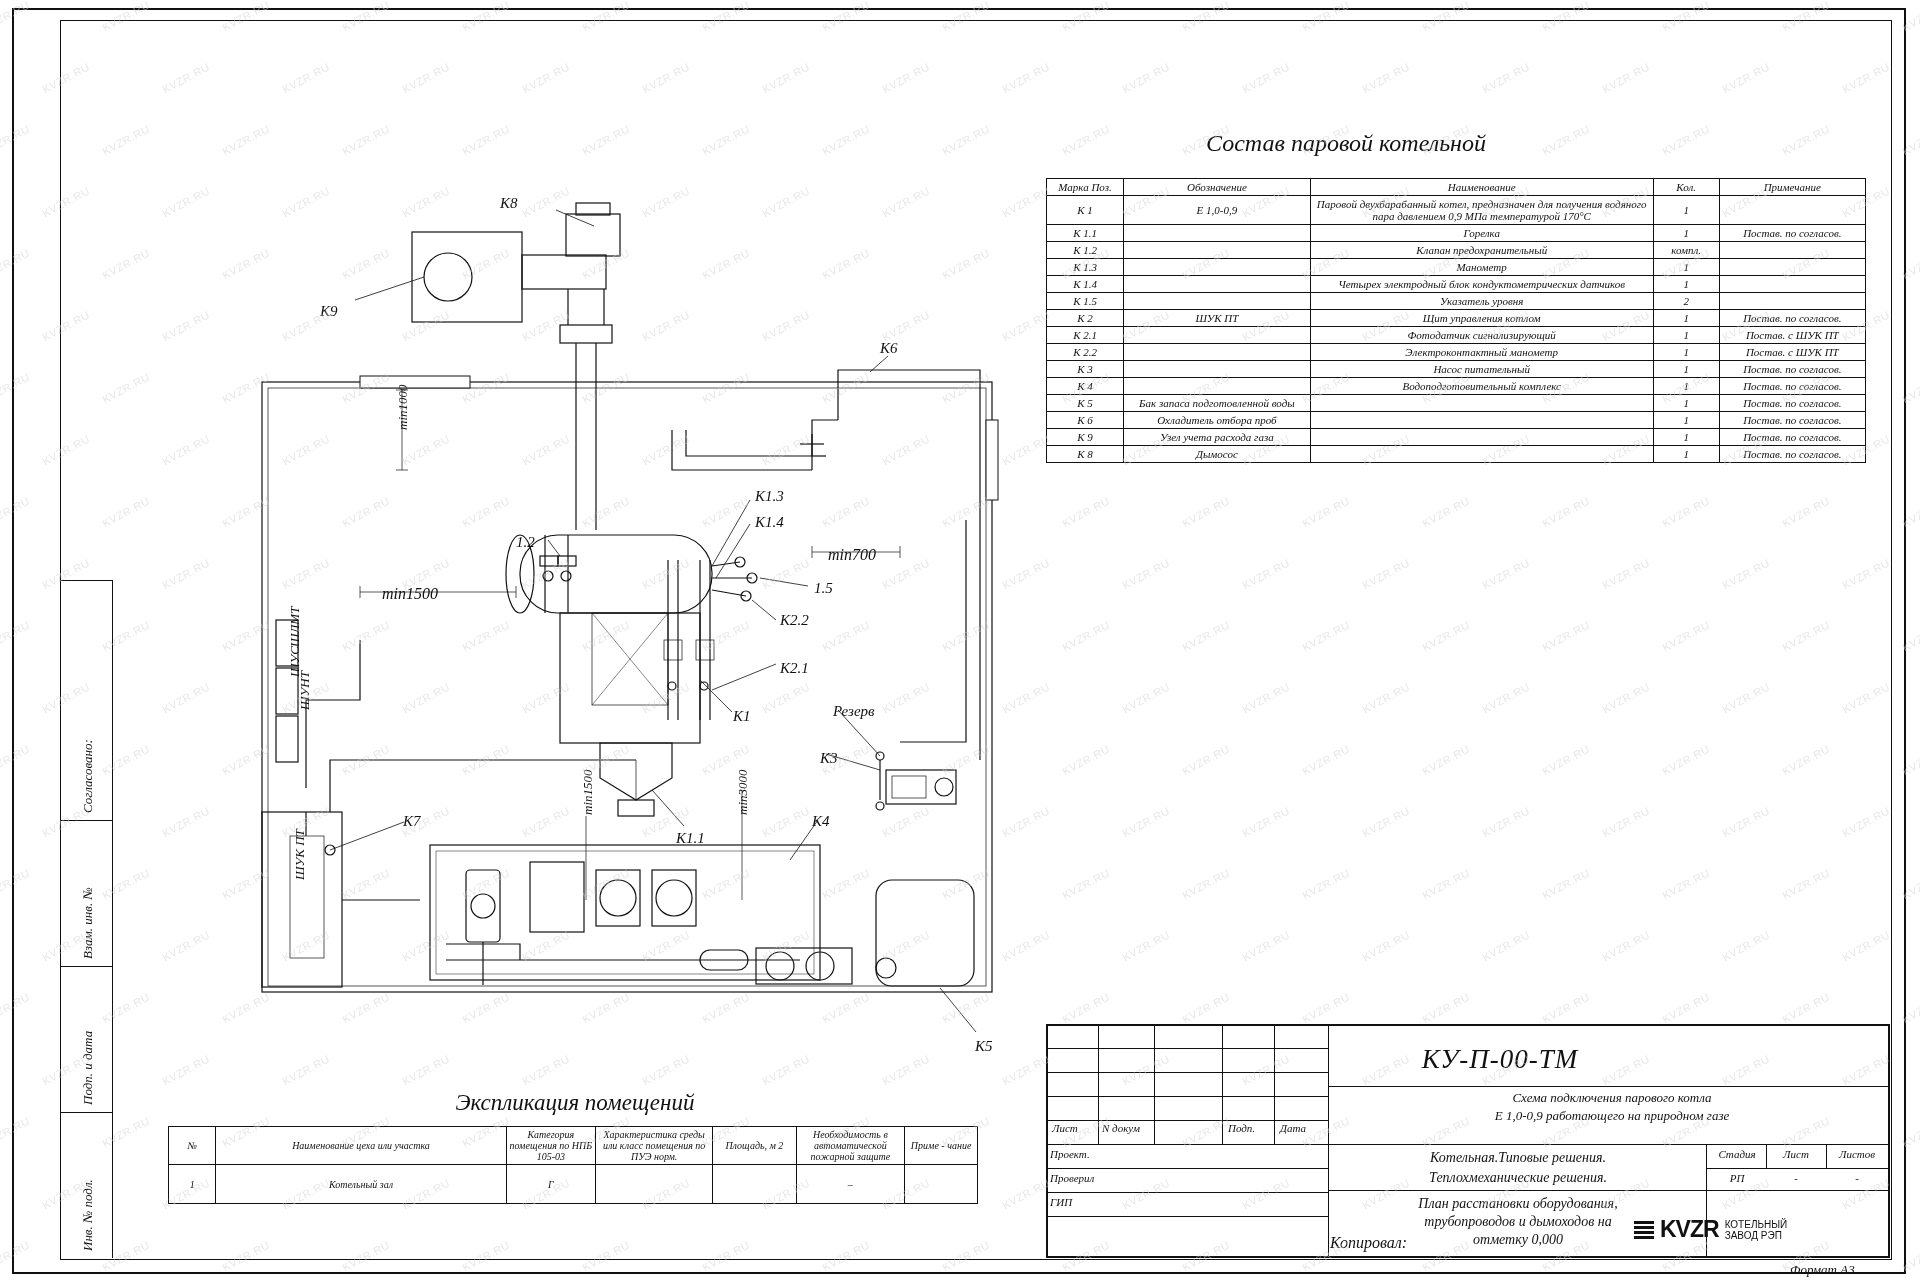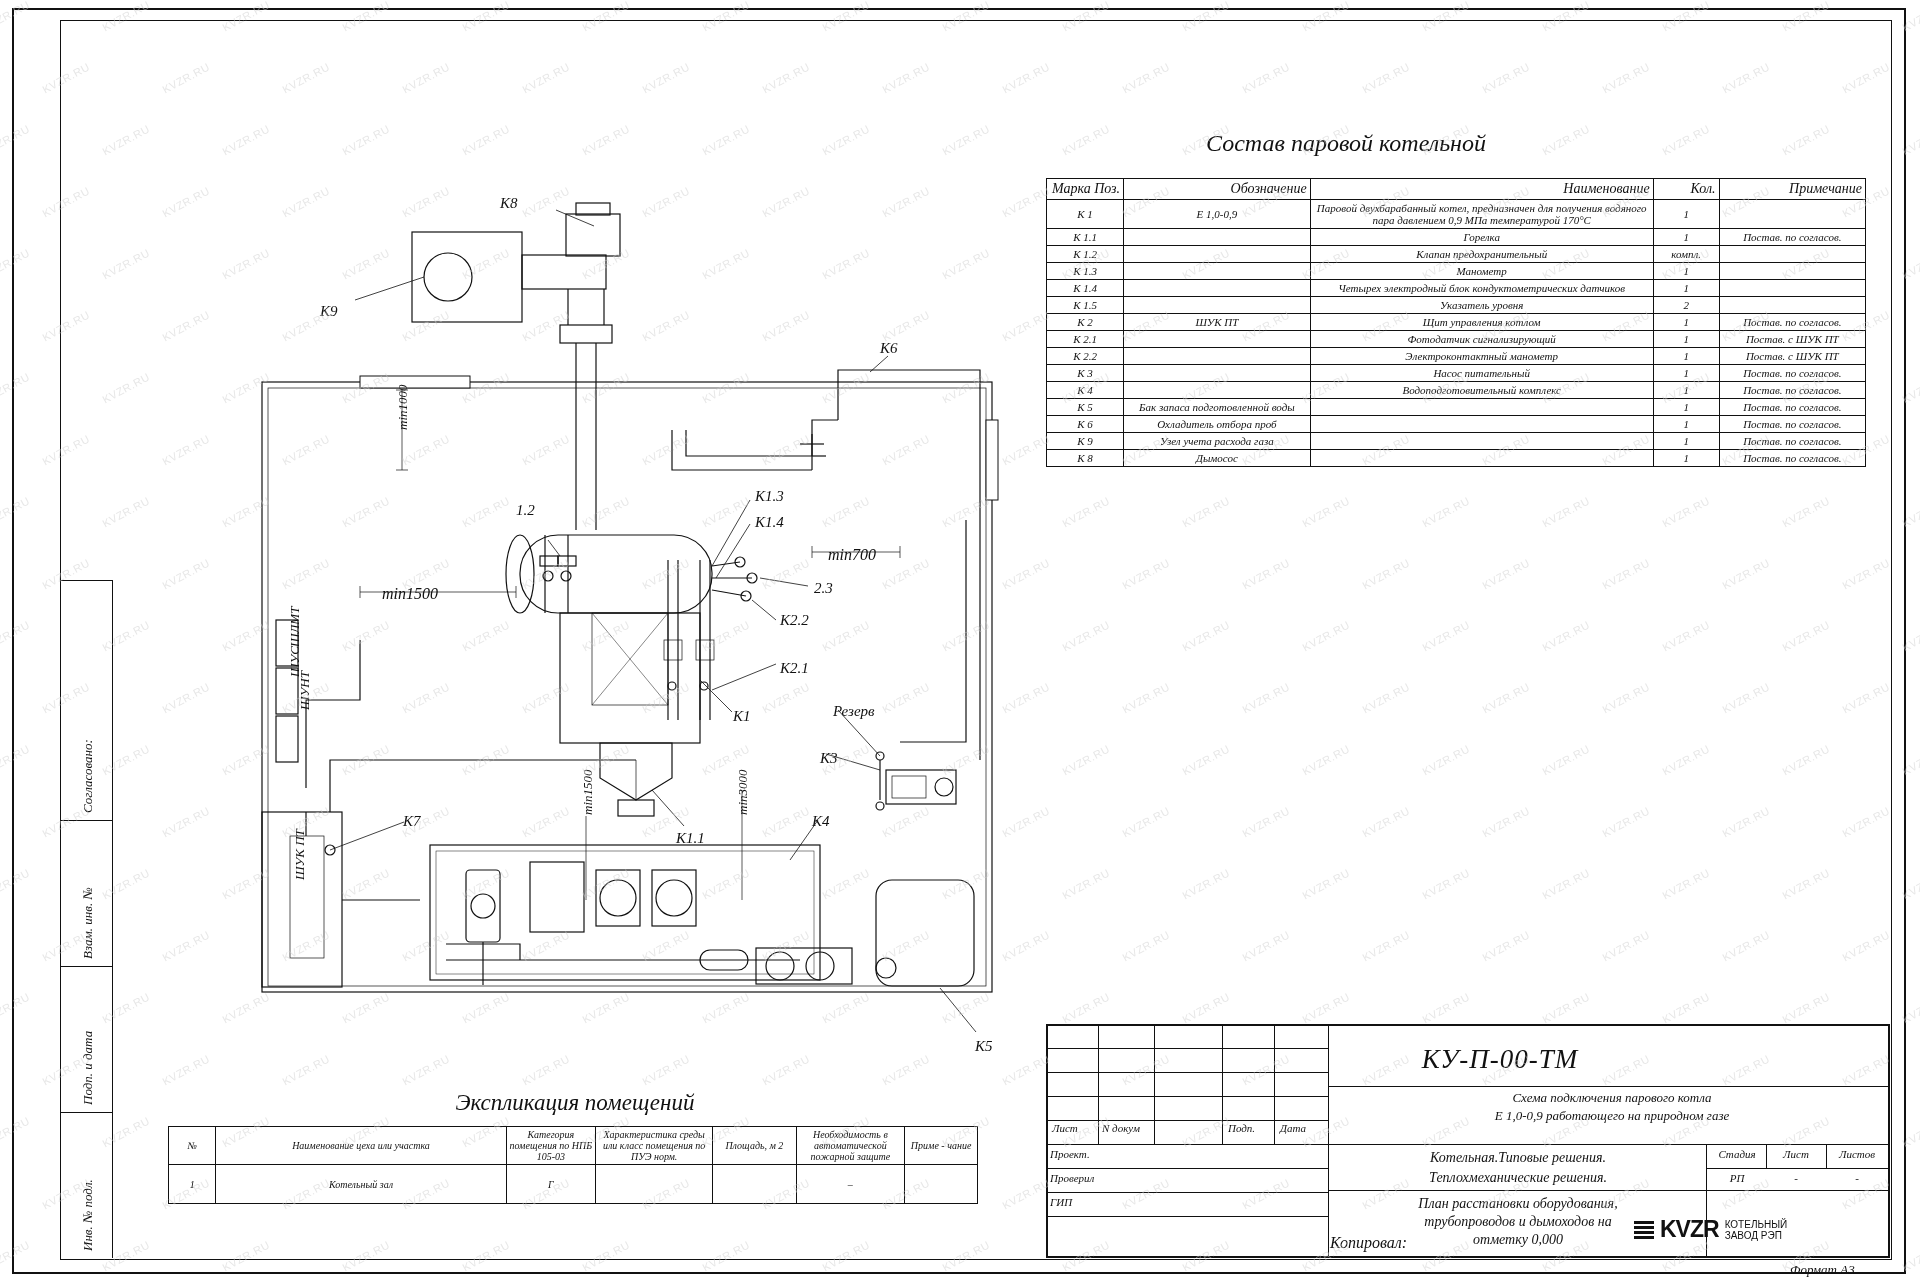--- a/index.html
+++ b/index.html
@@ -8,21 +8,21 @@
   .wm{position:absolute;inset:0;pointer-events:none;z-index:5;opacity:.5;}
   .wm span{position:absolute;font-family:"Liberation Sans",sans-serif;font-size:11px;color:#cfcfcf;transform:rotate(-28deg);white-space:nowrap;letter-spacing:.5px;}
   .outer-border{position:absolute;left:12px;top:8px;width:1890px;height:1262px;border:2px solid #111;}
   .inner-border{position:absolute;left:60px;top:20px;width:1830px;height:1238px;border:1.6px solid #111;}
   .leftcol{position:absolute;left:60px;top:580px;width:52px;height:678px;border-right:1.4px solid #111;}
   .leftcol .cell{position:absolute;left:0;width:52px;border-top:1.2px solid #111;}
   .vtext{position:absolute;transform-origin:0 0;transform:rotate(-90deg);white-space:nowrap;font-size:13px;font-family:"Liberation Serif",serif;font-style:italic;}
   
   .spec{position:absolute;left:1046px;top:178px;width:820px;border-collapse:collapse;font-size:11px;font-family:"Liberation Serif",serif;}
   .spec td,.spec th{border:1px solid #111;padding:2px 3px;text-align:center;vertical-align:middle;font-weight:normal;font-style:italic;}
-  .spec .h{font-style:italic;font-size:14px;text-align:right;}
+  .spec .h{font-style:italic;font-size:11px;}
   .spec .c-mark{width:62px;}
   .spec .c-oboz{width:160px;}
   .spec .c-name{width:300px;}
   .spec .c-kol{width:52px;}
   .spec .c-prim{width:124px;}
   .spec-title{position:absolute;left:1346px;top:130px;transform:translateX(-50%);font-size:24px;font-style:italic;font-family:"Liberation Serif",serif;white-space:nowrap;}
   
   .expl-title{position:absolute;left:575px;top:1090px;transform:translateX(-50%);font-size:23px;font-style:italic;white-space:nowrap;}
   .expl{position:absolute;left:168px;top:1126px;width:810px;border-collapse:collapse;font-size:10px;font-family:"Liberation Serif",serif;}
   .expl td{border:1px solid #111;padding:2px 3px;text-align:center;font-style:italic;vertical-align:middle;}
@@ -556,22 +556,22 @@
       </g>
     </g>
   </svg>
 
   <div id="labels">
       <div class="lbl" style="left: 500px; top: 195px;">К8</div>
       <div class="lbl" style="left: 320px; top: 303px;">К9</div>
       <div class="lbl" style="left: 880px; top: 340px;">К6</div>
       <div class="lbl" style="left: 755px; top: 488px;">К1.3</div>
       <div class="lbl" style="left: 755px; top: 514px;">К1.4</div>
-      <div class="lbl" style="left: 516px; top: 502px;">1.2</div>
-      <div class="lbl" style="left: 814px; top: 580px;">2.3</div>
+      <div class="lbl" style="left: 516px; top: 534px;">1.2</div>
+      <div class="lbl" style="left: 814px; top: 580px;">1.5</div>
       <div class="lbl" style="left: 780px; top: 612px;">К2.2</div>
       <div class="lbl" style="left: 780px; top: 660px;">К2.1</div>
       <div class="lbl" style="left: 733px; top: 708px;">К1</div>
       <div class="lbl" style="left: 833px; top: 703px;">Резерв</div>
       <div class="lbl" style="left: 820px; top: 750px;">К3</div>
       <div class="lbl" style="left: 403px; top: 813px;">К7</div>
       <div class="lbl" style="left: 812px; top: 813px;">К4</div>
       <div class="lbl" style="left: 676px; top: 830px;">К1.1</div>
       <div class="lbl" style="left: 975px; top: 1038px;">К5</div>
       <div class="dim" style="left: 382px; top: 585px;">min1500</div>

